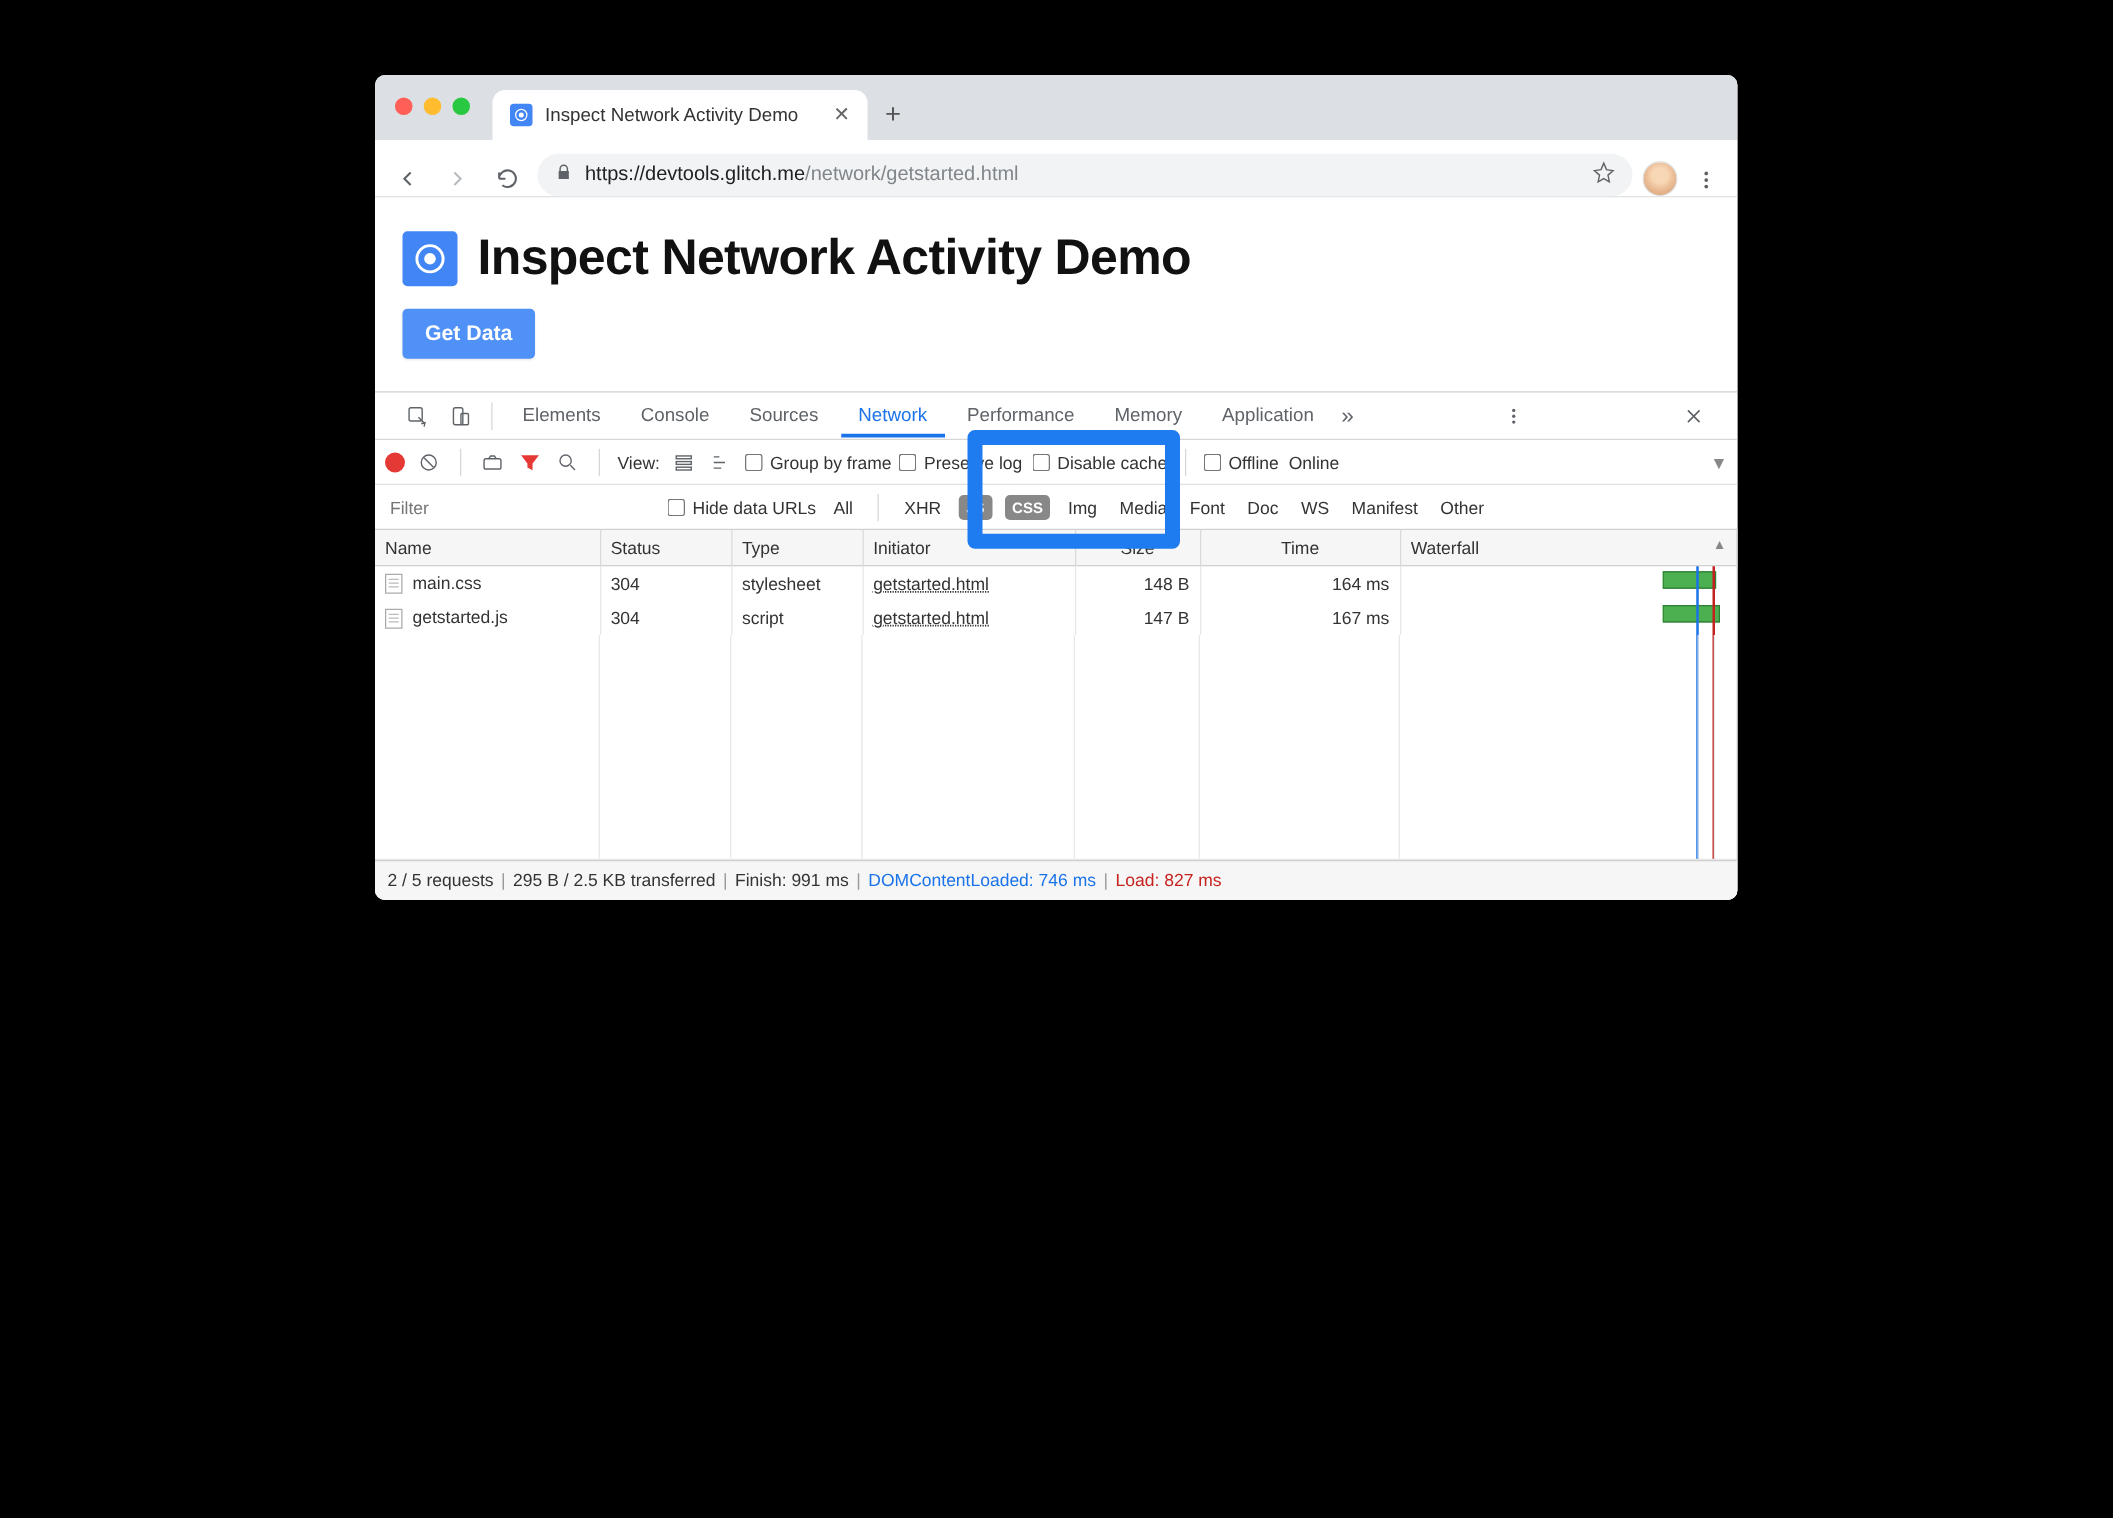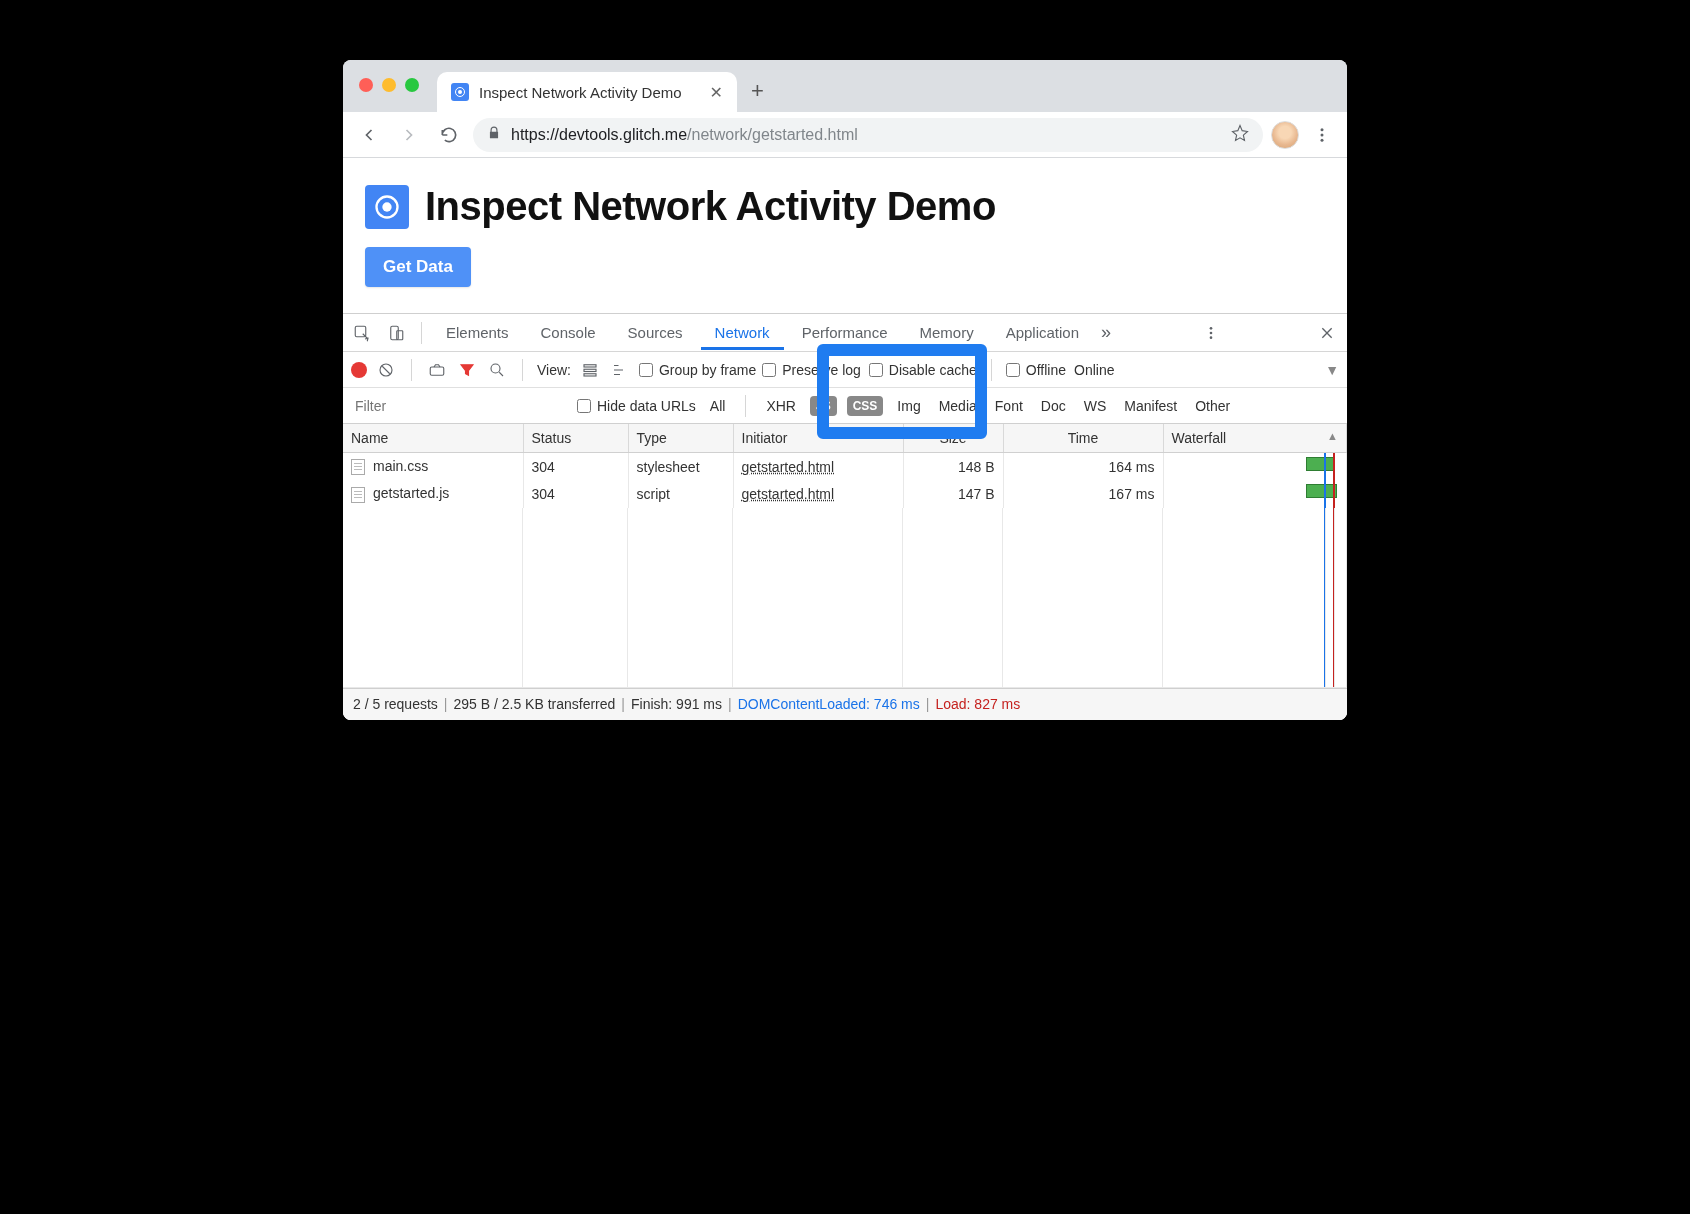--- a/index.html
+++ b/index.html
@@ -7,21 +7,21 @@
       background: #000;
       font-family: -apple-system, BlinkMacSystemFont, "Segoe UI", Helvetica, Arial, sans-serif;
       width: 1690px;
       height: 1214px;
       display: flex;
       align-items: flex-start;
       justify-content: center;
       padding-top: 60px;
     }
     .window {
-      width: 1004px;
+      width: 1090px;
       background: #fff;
       border-radius: 8px;
       box-shadow: 0 20px 60px rgba(0,0,0,0.5);
       overflow: hidden;
       position: relative;
     }
     
     .tabstrip {
       height: 52px;
       background: #dcdfe3;
@@ -60,21 +60,21 @@
     .favicon svg { width:12px;height:12px;fill:#fff; }
     .tab-title { font-size: 15px; color:#333; flex:1; white-space:nowrap; overflow:hidden; text-overflow:ellipsis;}
     .tab-close { color:#666; font-size:16px; }
     .new-tab { margin-left: 14px; color:#555; font-size:22px; padding-bottom:8px;}
     
     .toolbar {
       height: 46px;
       background: #fff;
       border-bottom: 1px solid #d7d9dc;
       display: flex;
-      align-items: center;
+      align-items: flex-end;
       padding: 0 10px;
       gap: 8px;
     }
     .nav-btn { color:#5f6368; padding: 4px 6px; display:flex; }
     .nav-btn.disabled { color:#b8bbbf; }
     .nav-btn svg { width:20px; height:20px; stroke:currentColor; fill:none; stroke-width:2;}
     .omnibox {
       flex:1;
       background:#f1f3f4;
       border-radius: 18px;
@@ -119,21 +119,21 @@
     }
     
     .devtools {
       border-top: 1px solid #cfcfcf;
       background:#fff;
       font-size:14px;
     }
     .dt-tabs {
       display:flex; align-items:center;
       height:38px; border-bottom:1px solid #d6d6d6;
-      padding: 0 4px; gap:4px;
+      padding: 0 19px; gap:4px;
       color:#5f6368;
     }
     .dt-tabs .ico { padding:4px 6px; display:flex; }
     .dt-tabs .ico svg{width:18px;height:18px;stroke:#5f6368;fill:none;stroke-width:1.5;}
     .dt-sep {width:1px;height:22px;background:#d6d6d6;margin:0 6px;}
     .dt-tab { padding:9px 14px; font-size:15px; color:#5f6368; }
     .dt-tab.active { color:#1a73e8; border-bottom:3px solid #1a73e8; padding-bottom:6px;}
     .dt-more { margin-left:4px; font-size:18px;}
     .dt-close { margin-left:auto; padding:4px 8px; display:flex;}
     .dt-close svg{width:16px;height:16px;stroke:#5f6368;stroke-width:2;fill:none;}

